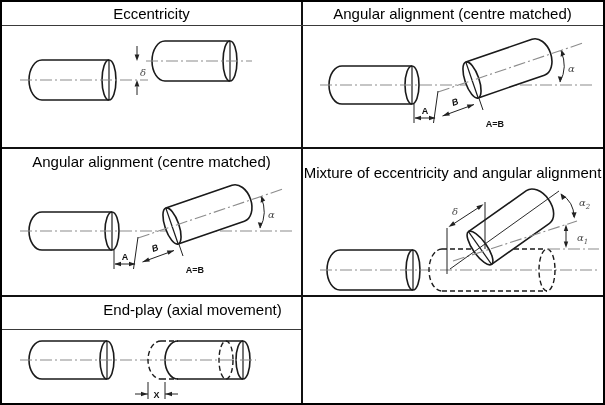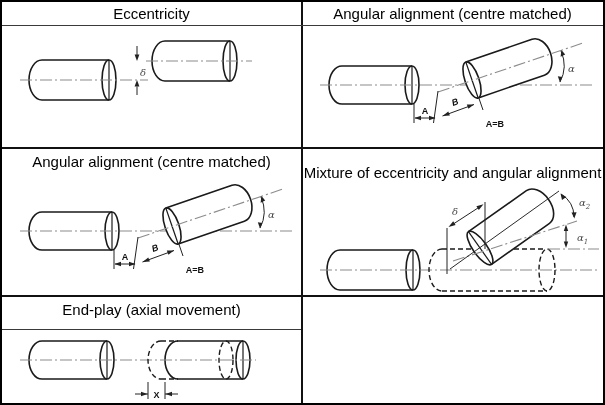--- a/index.html
+++ b/index.html
@@ -203,16 +203,16 @@
       <path d="M145.5,98 L139,95.8 L139,100.2 Z" fill="#222"></path>
       <path d="M163.5,98 L170,95.8 L170,100.2 Z" fill="#222"></path>
       <text class="dimtxt" x="154.5" y="101.5" text-anchor="middle" font-size="8.5">X</text>
     </g>
   </svg>
 
   <div class="title t-r1" style="left:0;width:299px;">Eccentricity</div>
   <div class="title t-r1" style="left:300px;width:301px;">Angular alignment (centre matched)</div>
   <div class="title" style="left:0;top:147px;width:299px;height:26px;line-height:26px;">Angular alignment (centre matched)</div>
   <div class="title" style="left:300px;top:158px;width:301px;height:26px;line-height:26px;">Mixture of eccentricity and angular alignment</div>
-  <div class="title" style="left:0;top:295px;width:299px;height:26px;line-height:26px;">End-play (axial movement)</div>
+  <div class="title" style="left:0;top:295px;width:299px;height:26px;line-height:26px;padding-left:41px;">End-play (axial movement)</div>
   <div class="title" style="left:300px;top:295px;width:301px;height:26px;"></div>
 
 </div>
 
 </body></html>

